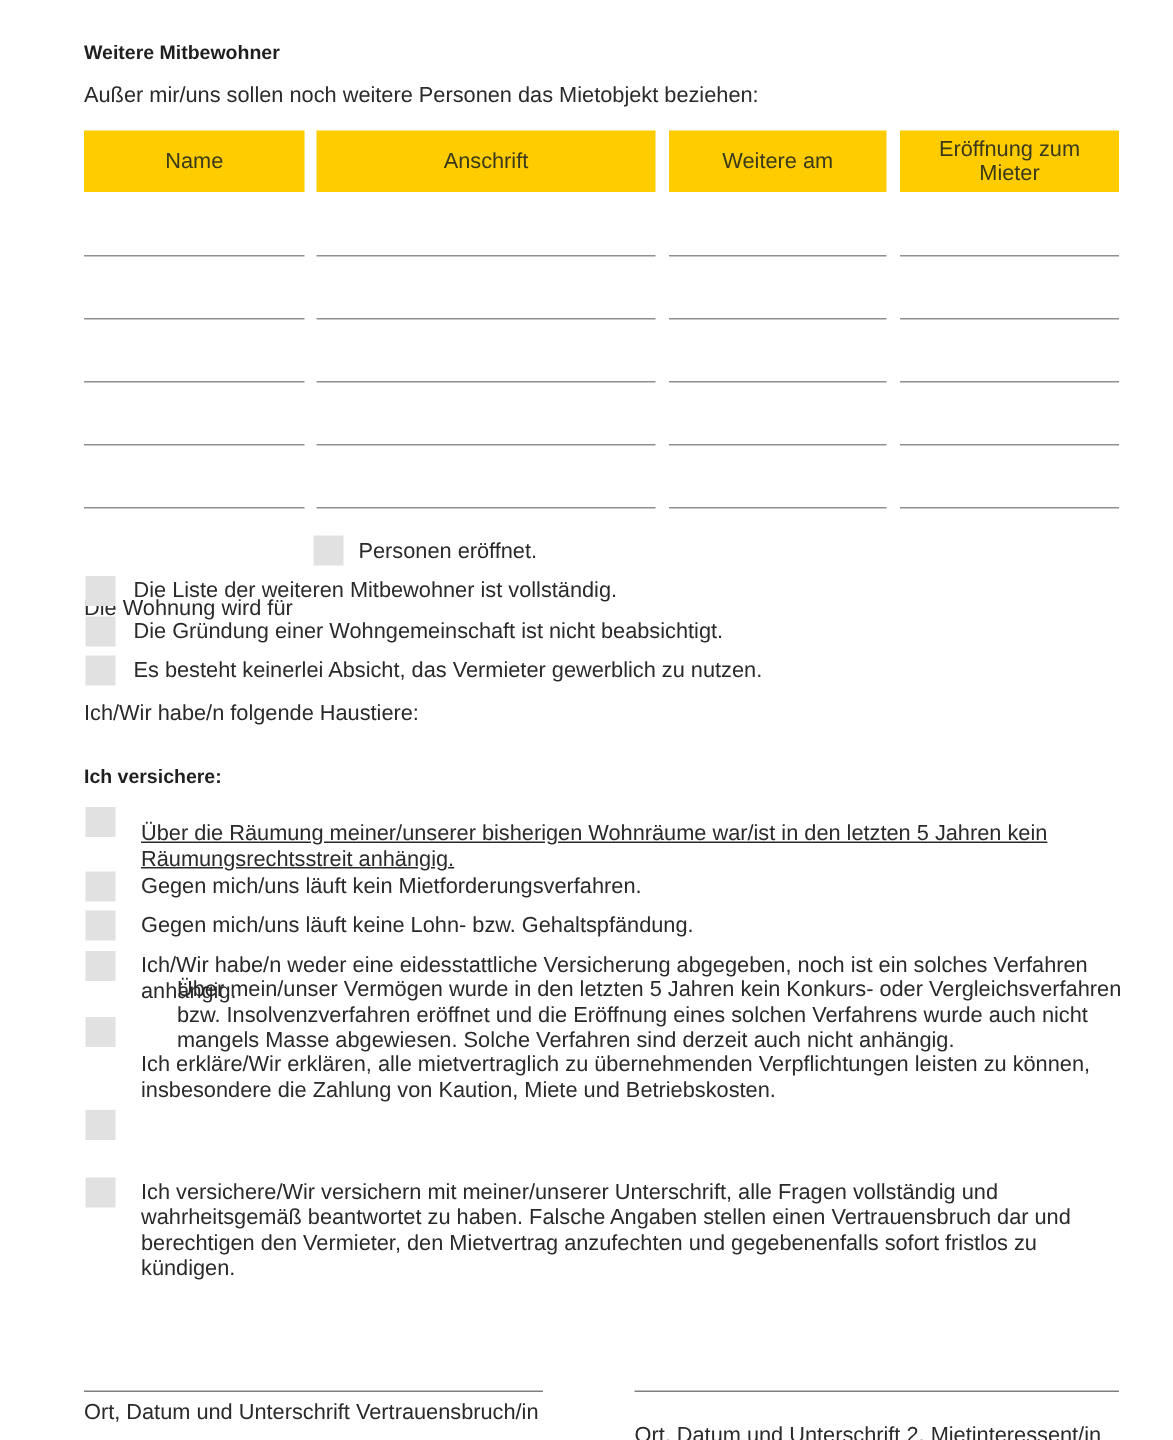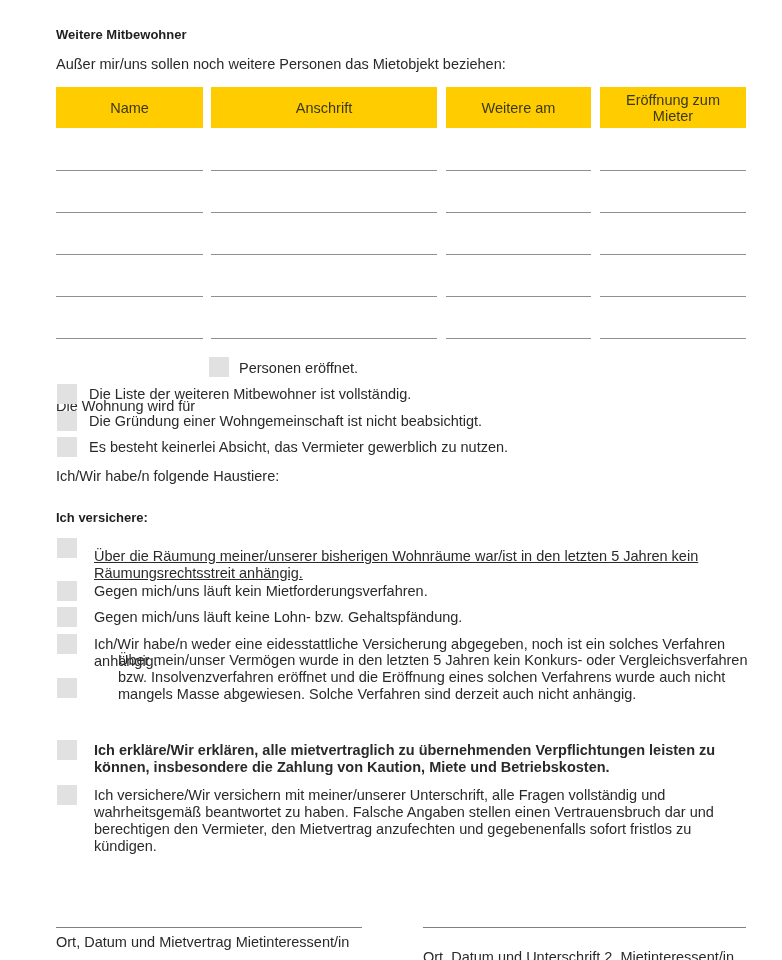--- a/index.html
+++ b/index.html
@@ -116,23 +116,23 @@
 <div>
   <div class="cb" style="left:57px; top:634px;"></div>
   <div class="txt" style="left:94px; top:636px; width:660px;">Ich/Wir habe/n weder eine eidesstattliche Versicherung abgegeben, noch ist ein solches Verfahren anhängig.</div>
 </div>
 <div>
   <div class="cb" style="left:57px; top:678px;"></div>
   <div class="txt" style="left:94px; top:652px; width:660px;margin-left:24px;">Über mein/unser Vermögen wurde in den letzten 5 Jahren kein Konkurs- oder Vergleichsverfahren bzw. Insolvenzverfahren eröffnet und die Eröffnung eines solchen Verfahrens wurde auch nicht mangels Masse abgewiesen. Solche Verfahren sind derzeit auch nicht anhängig.</div>
 </div>
 <div>
   <div class="cb" style="left:57px; top:740px;"></div>
-  <div class="txt" style="left:94px; top:742px; width:660px;font-weight:bold;">Ich erkläre/Wir erklären, alle mietvertraglich zu übernehmenden Verpflichtungen leisten zu können, insbesondere die Zahlung von Kaution, Miete und Betriebskosten.</div>
+  <div class="txt" style="left:94px; top:702px; width:660px;">Ich erkläre/Wir erklären, alle mietvertraglich zu übernehmenden Verpflichtungen leisten zu können, insbesondere die Zahlung von Kaution, Miete und Betriebskosten.</div>
 </div>
 <div>
   <div class="cb" style="left:57px; top:785px;"></div>
   <div class="txt" style="left:94px; top:787px; width:660px;">Ich versichere/Wir versichern mit meiner/unserer Unterschrift, alle Fragen vollständig und wahrheitsgemäß beantwortet zu haben. Falsche Angaben stellen einen Vertrauensbruch dar und berechtigen den Vermieter, den Mietvertrag anzufechten und gegebenenfalls sofort fristlos zu kündigen.</div>
 </div>
 
 <div class="sig-line" style="left:56px; width:306px;"></div>
-<div class="sig-label" style="left:56px;">Ort, Datum und Mietvertrag Mietinteressent/in</div>
+<div class="sig-label" style="left:56px;">Ort, Datum und Unterschrift Vertrauensbruch/in</div>
 <div class="sig-line" style="left:423px; width:323px;"></div>
 <div class="sig-label" style="left:423px;margin-top:15px;">Ort, Datum und Unterschrift 2. Mietinteressent/in</div>
 
 </body></html>

